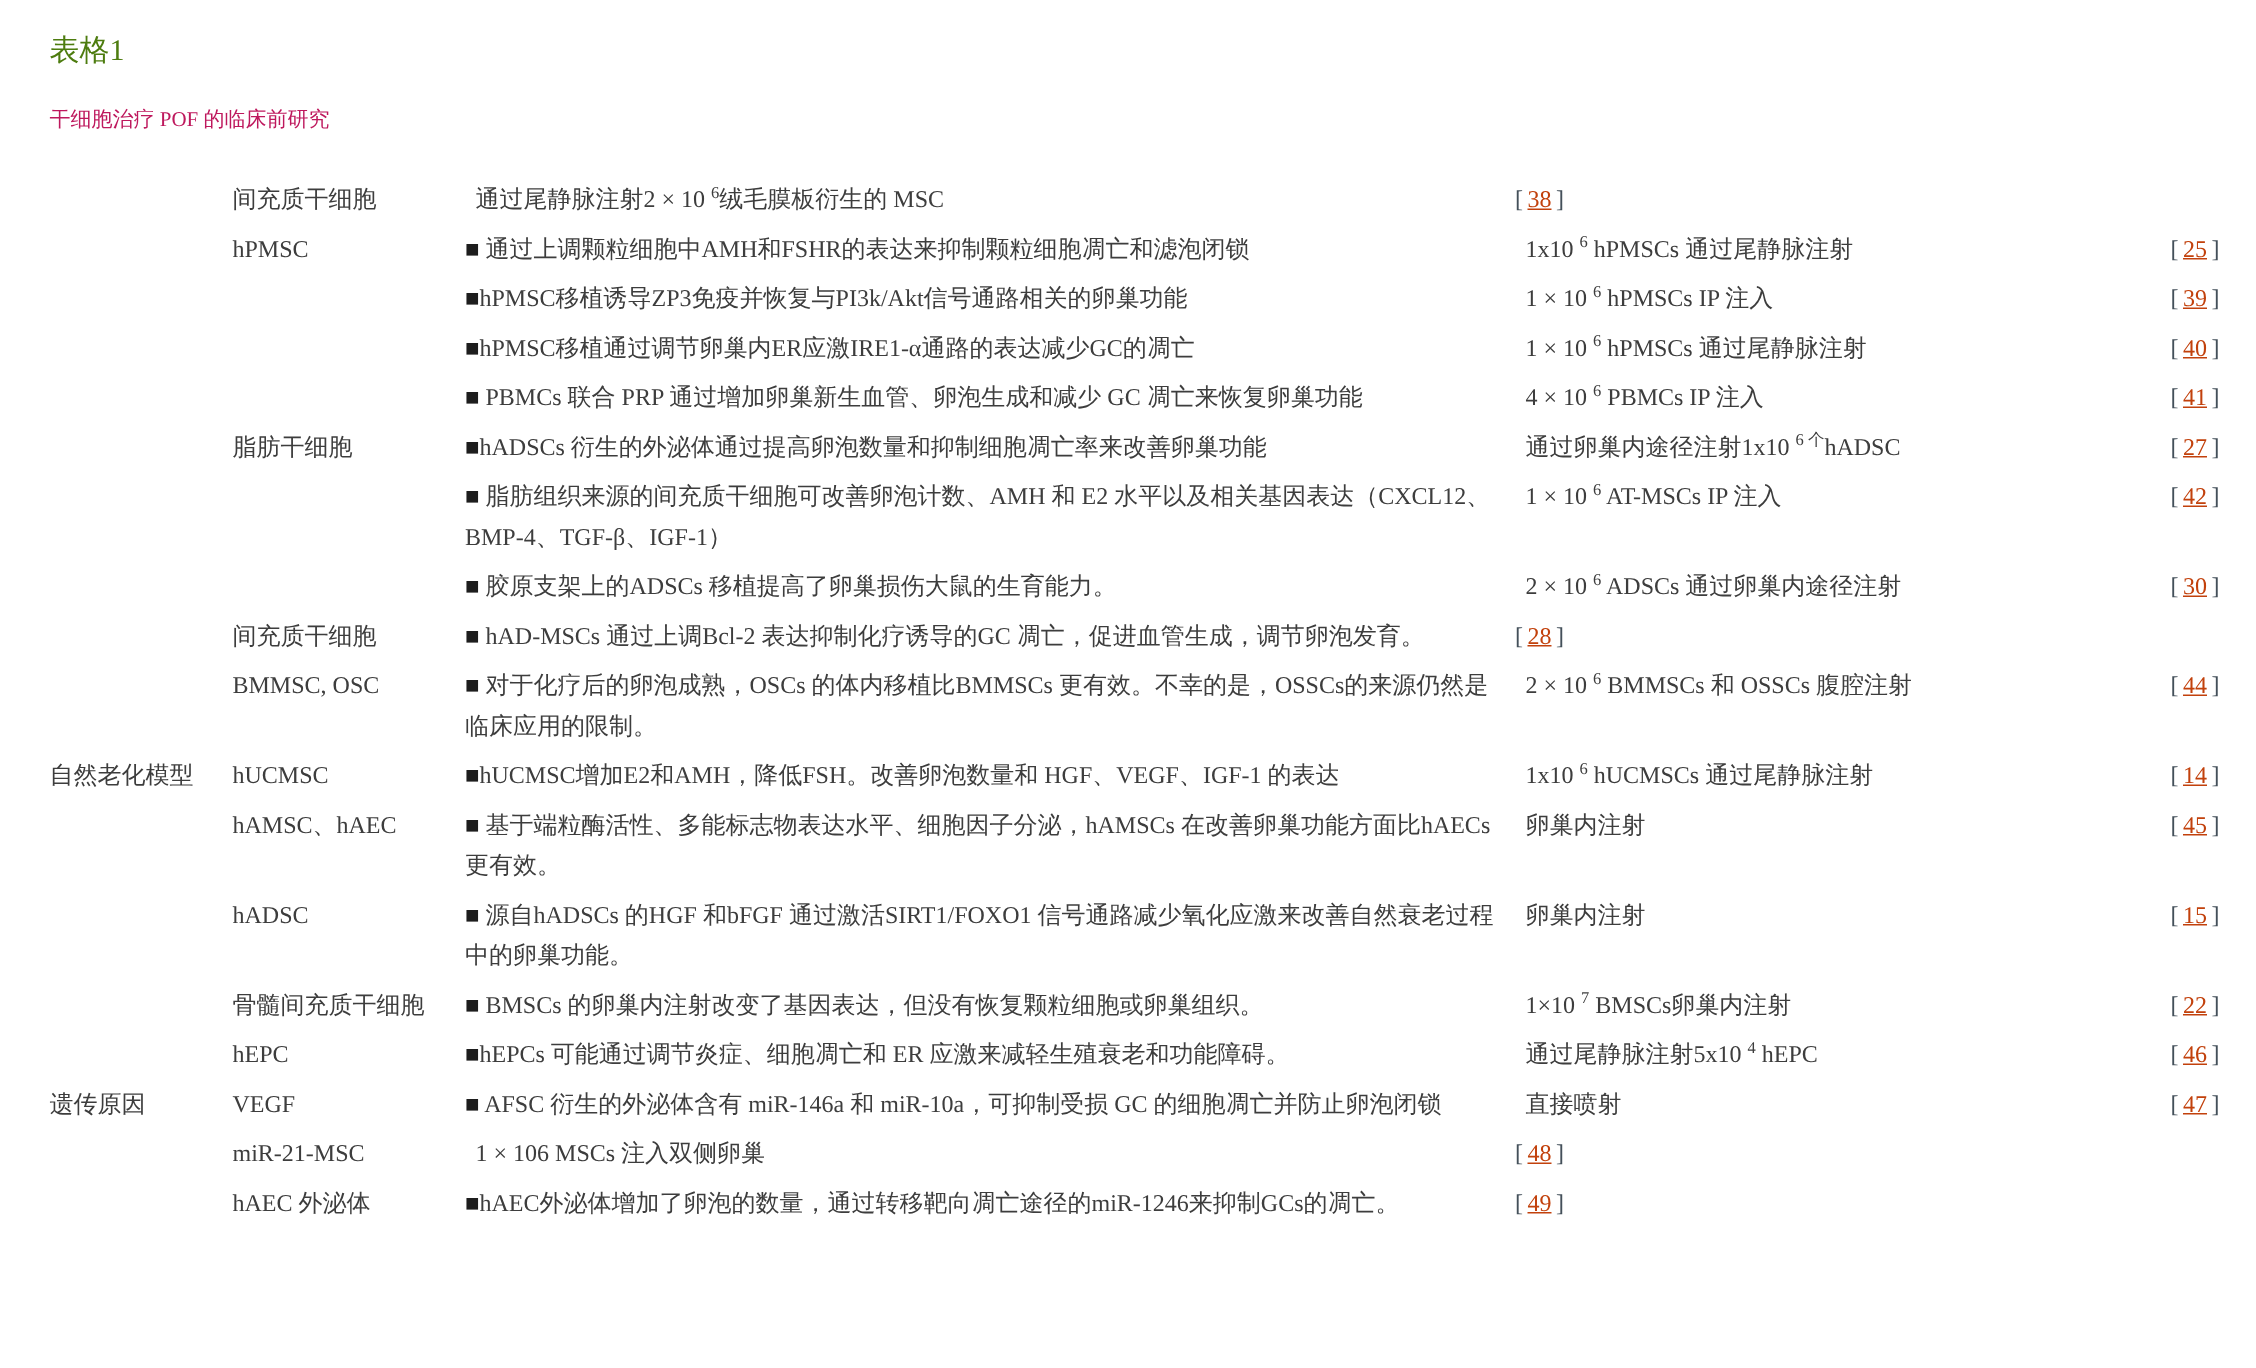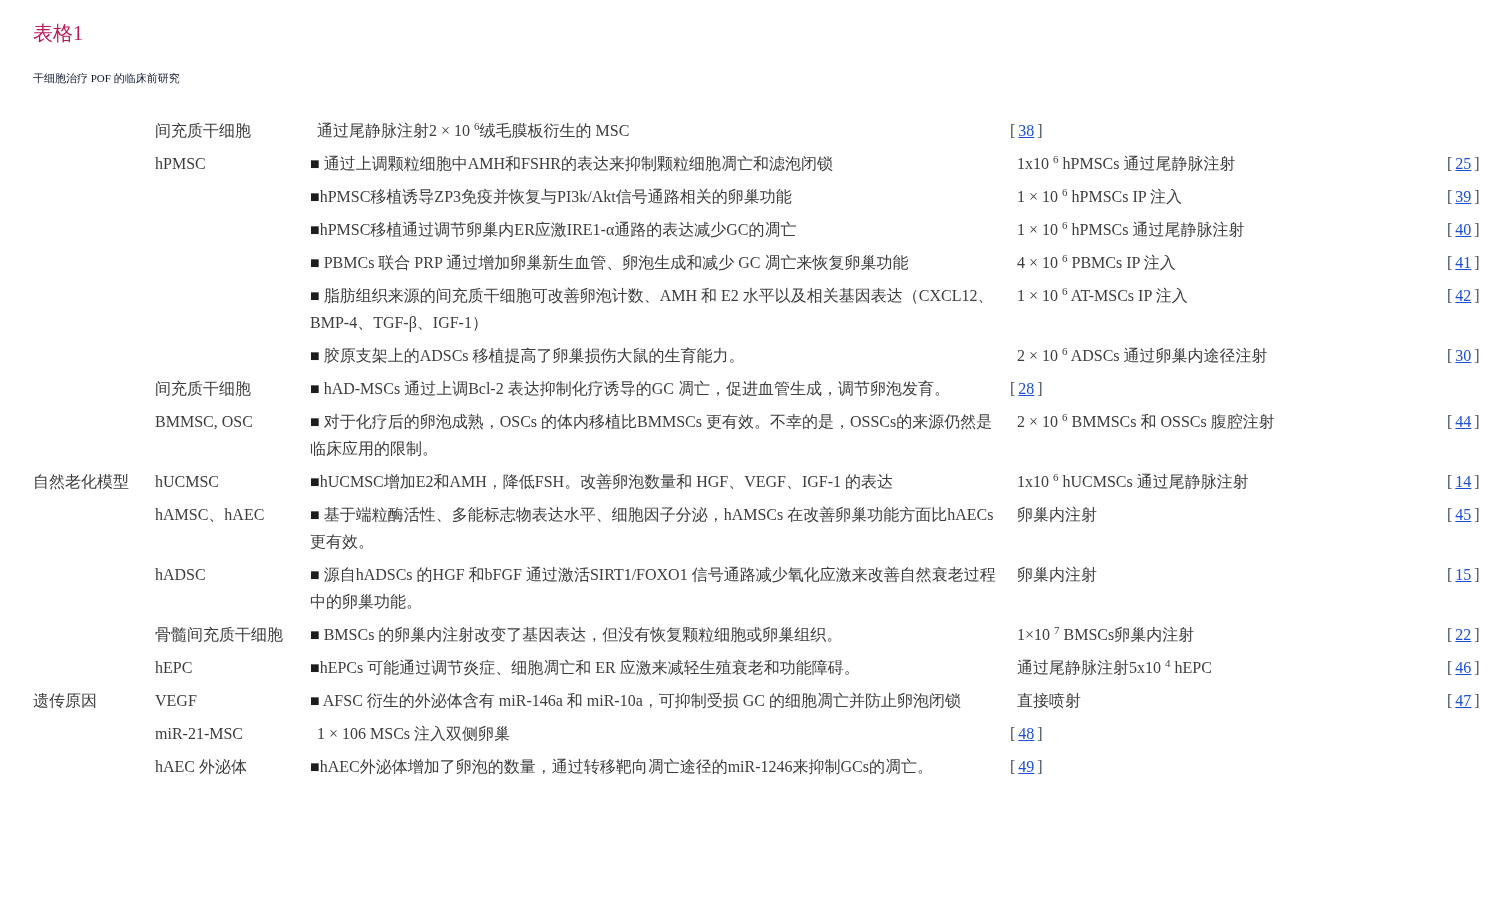--- a/index.html
+++ b/index.html
@@ -15,26 +15,26 @@
     color: #3d3d3d;
   }
   .page {
     padding: 20px 0 0 33px;
     width: 1471px;
   }
   .title {
     font-size: 20px;
     font-weight: 400;
     margin: 0 0 24px 0;
-    color: #be185d;
+    color: #4d7c0f;
   }
   .subtitle {
-    font-size: 11px;
+    font-size: 14px;
     margin: 0 0 31px 0;
-    color: #0f172a;
+    color: #be185d;
   }
   .table {
     width: 1471px;
   }
   .row {
     display: grid;
     grid-template-columns: 122px 155px 700px 437px 1fr;
     align-items: start;
     font-size: 16px;
     line-height: 27px;
@@ -47,21 +47,21 @@
   .cell.dose { padding-left: 7px; }
   .cell.ref  { white-space: nowrap; }
   .bullet { color: #1d1d1d; }
   sup {
     font-size: 11px;
     line-height: 0;
     vertical-align: super;
   }
   .bracket { color: #44505a; }
   a.ref-link {
-    color: #1d4ed8;
+    color: #c2410c;
     text-decoration: underline;
     padding: 0 3px;
     cursor: pointer;
   }
 </style>
 </head>
 <body>
 
 <div class="page">
   <h1 class="title">表格1</h1>
@@ -93,20 +93,27 @@
         <div class="cell desc"><span class="bullet">■</span><span>hPMSC移植通过调节卵巢内ER应激IRE1-α通路的表达减少GC的凋亡</span></div>
         <div class="cell dose"><span>1 × 10 </span><sup>6</sup><span> hPMSCs 通过尾静脉注射</span></div>
         <div class="cell ref"><span class="bracket">[</span><a class="ref-link" href="#">40</a><span class="bracket">]</span></div>
       </div>
       <div class="row">
         <div class="cell cat"></div>
         <div class="cell type"></div>
         <div class="cell desc"><span class="bullet">■</span><span> PBMCs 联合 PRP 通过增加卵巢新生血管、卵泡生成和减少 GC 凋亡来恢复卵巢功能</span></div>
         <div class="cell dose"><span>4 × 10 </span><sup>6</sup><span> PBMCs IP 注入</span></div>
         <div class="cell ref"><span class="bracket">[</span><a class="ref-link" href="#">41</a><span class="bracket">]</span></div>
+      </div>
+      <div class="row">
+        <div class="cell cat"></div>
+        <div class="cell type">脂肪干细胞</div>
+        <div class="cell desc"><span class="bullet">■</span><span>hADSCs 衍生的外泌体通过提高卵泡数量和抑制细胞凋亡率来改善卵巢功能</span></div>
+        <div class="cell dose"><span>通过卵巢内途径注射1x10 </span><sup>6 个</sup><span>hADSC</span></div>
+        <div class="cell ref"><span class="bracket">[</span><a class="ref-link" href="#">27</a><span class="bracket">]</span></div>
       </div>
       <div class="row">
         <div class="cell cat"></div>
         <div class="cell type"></div>
         <div class="cell desc"><span class="bullet">■</span><span> 脂肪组织来源的间充质干细胞可改善卵泡计数、AMH 和 E2 水平以及相关基因表达（CXCL12、BMP-4、TGF-β、IGF-1）</span></div>
         <div class="cell dose"><span>1 × 10 </span><sup>6</sup><span> AT-MSCs IP 注入</span></div>
         <div class="cell ref"><span class="bracket">[</span><a class="ref-link" href="#">42</a><span class="bracket">]</span></div>
       </div>
       <div class="row">
         <div class="cell cat"></div>

